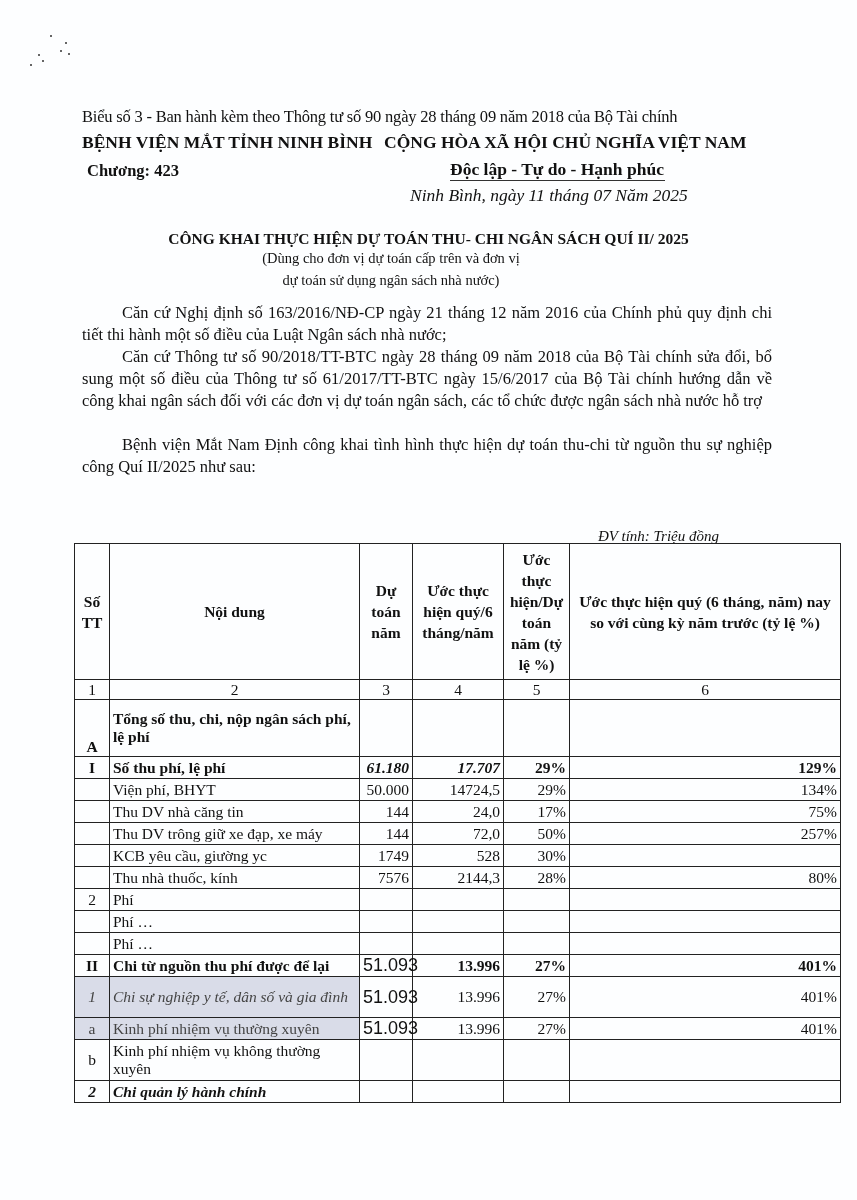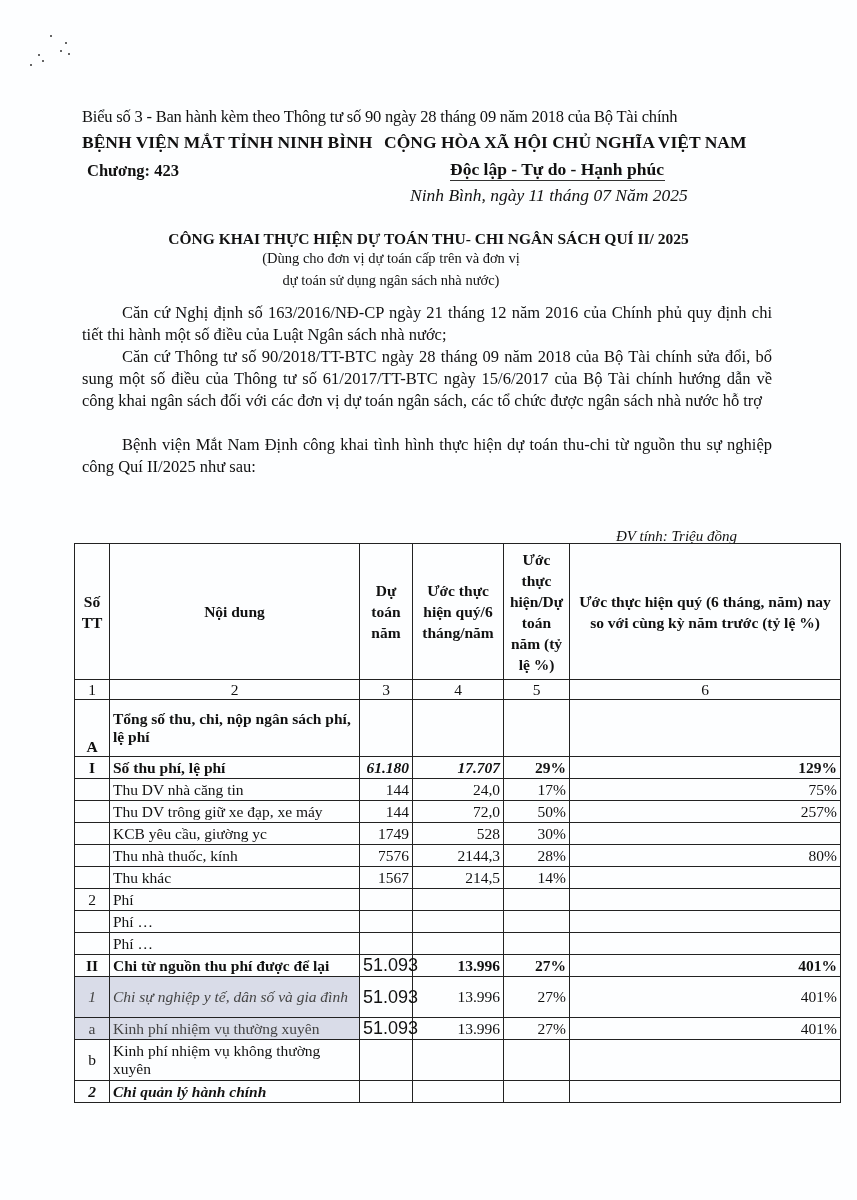--- a/index.html
+++ b/index.html
@@ -18,21 +18,21 @@
   .place-date { position:absolute; left:410px; top:185px; font-size:17.5px; font-style:italic; }
   .doc-title { position:absolute; left:0; width:857px; text-align:center; top:230px; font-size:15.5px; font-weight:bold; }
   .subtitle { position:absolute; left:0; width:782px; text-align:center; font-size:14.5px; }
   .sub1 { top:250px; }
   .sub2 { top:272px; }
   .para { position:absolute; left:82px; width:690px; font-size:16.5px; line-height:22px; text-align:justify; }
   .para .indent { display:inline-block; width:40px; }
   .p1 { top:302px; }
   .p2 { top:346px; }
   .p3 { top:434px; }
-  .unit { position:absolute; left:616px; top:528px; font-size:15px; font-style:italic; }
+  .unit { position:absolute; left:598px; top:528px; font-size:15px; font-style:italic; }
 
   table.budget {
     position:absolute; left:74px; top:543px; width:767px;
     border-collapse:collapse; font-size:15.5px; table-layout:fixed;
   }
   table.budget td, table.budget th {
     border:1.5px solid #222; padding:0 3px; vertical-align:middle;
   }
   table.budget th { font-weight:bold; text-align:center; line-height:21px; }
   .c1 { width:35px; text-align:center; }
@@ -124,20 +124,28 @@
   <tr class="r">
     <td class="center bold">I</td>
     <td class="bold">Số thu phí, lệ phí</td>
     <td class="num bold italic">61.180</td>
     <td class="num bold italic">17.707</td>
     <td class="num bold">29%</td>
     <td class="num bold">129%</td>
   </tr>
   <tr class="r">
     <td class="center"></td>
+    <td>Viện phí, BHYT</td>
+    <td class="num">50.000</td>
+    <td class="num">14724,5</td>
+    <td class="num">29%</td>
+    <td class="num">134%</td>
+  </tr>
+  <tr class="r">
+    <td class="center"></td>
     <td>Thu DV nhà căng tin</td>
     <td class="num">144</td>
     <td class="num">24,0</td>
     <td class="num">17%</td>
     <td class="num">75%</td>
   </tr>
   <tr class="r">
     <td class="center"></td>
     <td>Thu DV trông giữ xe đạp, xe máy</td>
     <td class="num">144</td>
@@ -153,28 +161,20 @@
     <td class="num">30%</td>
     <td class="num"></td>
   </tr>
   <tr class="r">
     <td class="center"></td>
     <td>Thu nhà thuốc, kính</td>
     <td class="num">7576</td>
     <td class="num">2144,3</td>
     <td class="num">28%</td>
     <td class="num">80%</td>
-  </tr>
-  <tr class="r">
-    <td class="center"></td>
-    <td>Thu khác</td>
-    <td class="num">1567</td>
-    <td class="num">214,5</td>
-    <td class="num">14%</td>
-    <td class="num"></td>
   </tr>
   <tr class="r">
     <td class="center">2</td>
     <td>Phí</td>
     <td class="num"></td>
     <td class="num"></td>
     <td class="num"></td>
     <td class="num"></td>
   </tr>
   <tr class="r">

